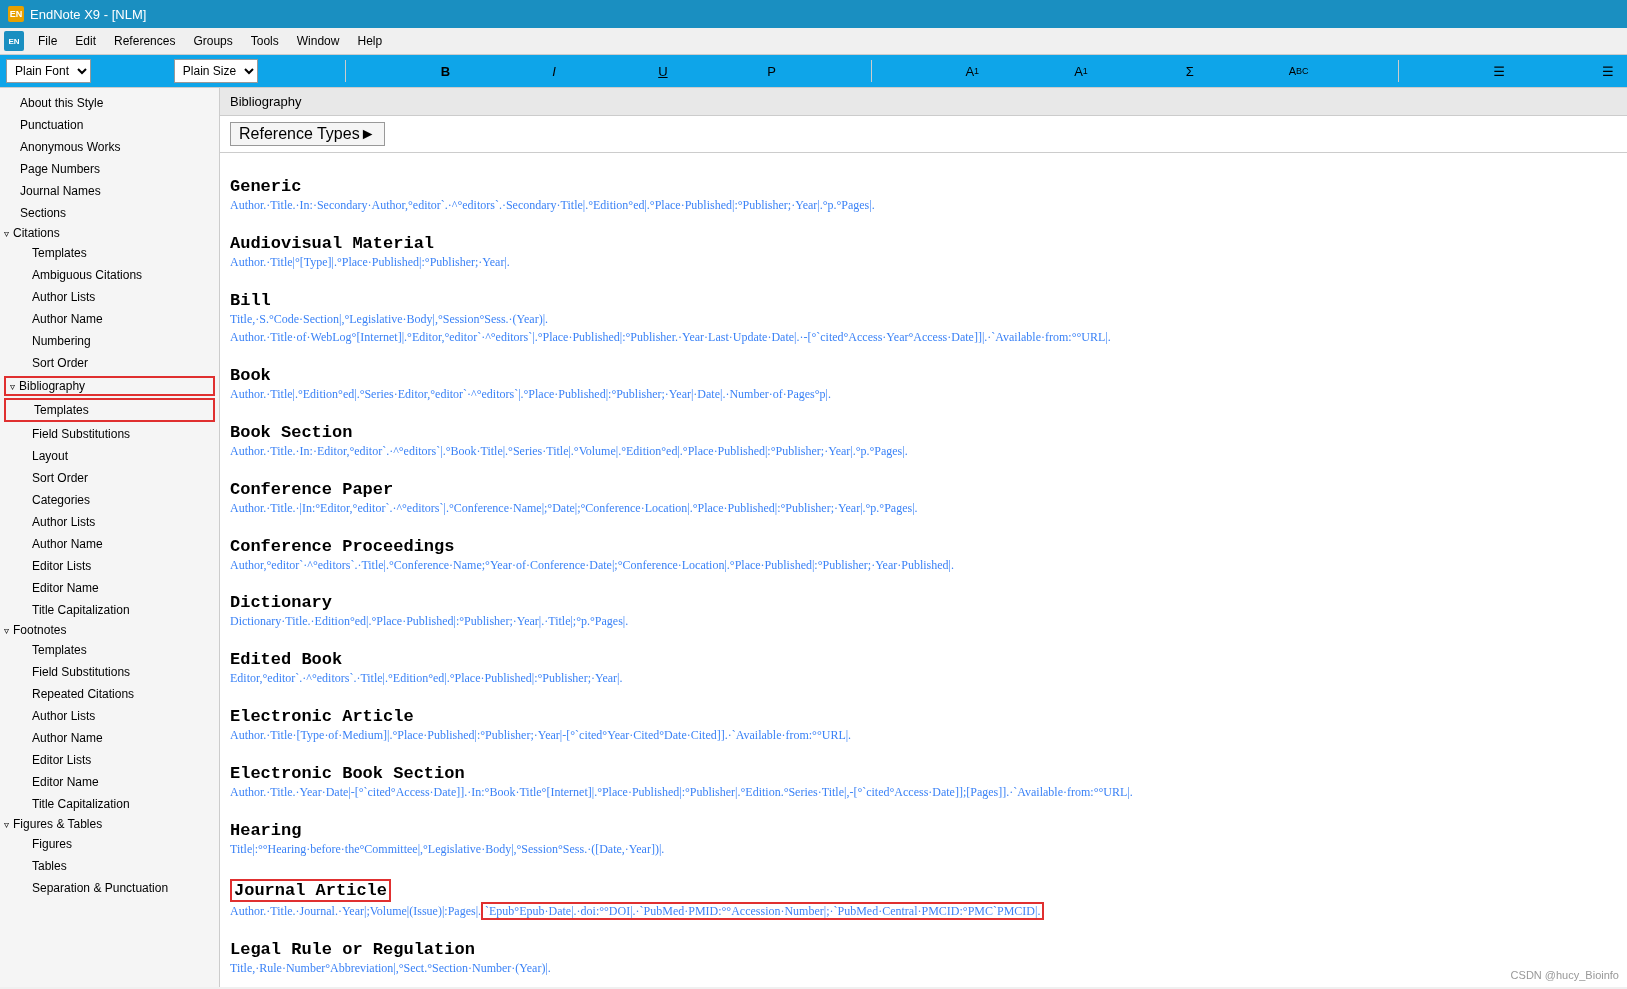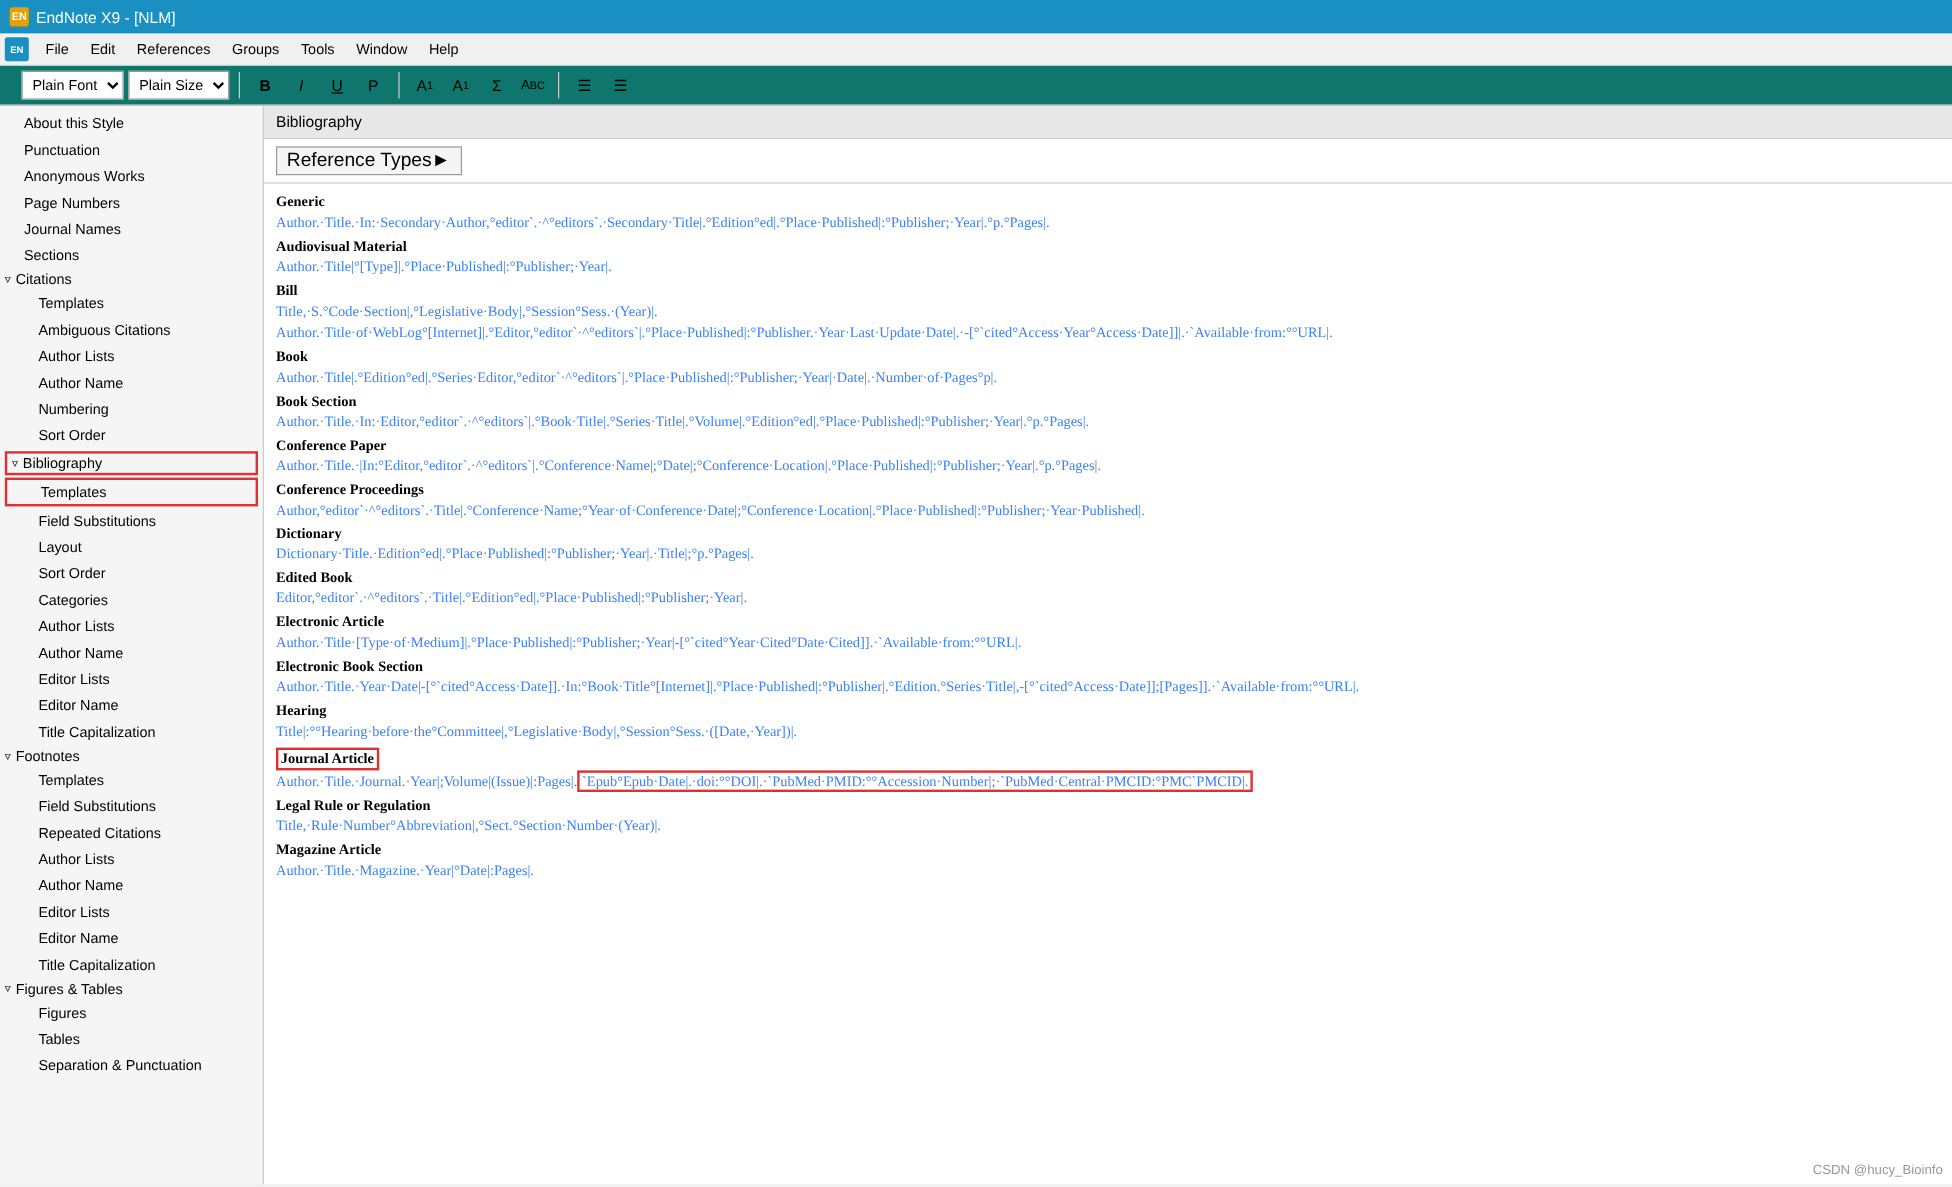--- a/index.html
+++ b/index.html
@@ -40,26 +40,27 @@
     .menu-logo {
       width: 20px; height: 20px;
       background: #1a8fc1;
       border-radius: 2px;
       display: inline-flex; align-items: center; justify-content: center;
       color: white; font-size: 8px; font-weight: bold; margin-right: 4px;
     }
 
     
     #toolbar {
-      background: #0f766e;
+      background: #0ea5e9;
       border-bottom: 1px solid #ccc;
-      padding: 4px 18px;
+      padding: 4px 6px;
       display: flex;
       align-items: center;
       gap: 4px;
+      justify-content: space-between;
     }
     .toolbar-select {
       height: 24px;
       border: 1px solid #999;
       background: white;
       font-size: 12px;
       padding: 0 4px;
     }
     .toolbar-btn {
       width: 26px; height: 24px;
@@ -141,24 +142,24 @@
     }
 
     
     #bib-content {
       padding: 4px 10px;
       font-size: 12px;
       font-family: 'Times New Roman', Times, serif;
     }
     .bib-type {
       font-weight: bold;
-      font-family: Liberation Serif, serif;
-      margin-top: 4px;
+      font-family: Liberation Mono, monospace;
+      margin-top: 20px;
       margin-bottom: 1px;
-      font-size: 12px;
+      font-size: 17px;
     }
     .bib-entry {
       margin-bottom: 2px;
       line-height: 1.4;
       color: #3b82f6;
       font-size: 12px;
     }
     .highlight-red {
       border: 2px solid #e03030;
       padding: 0 2px;

